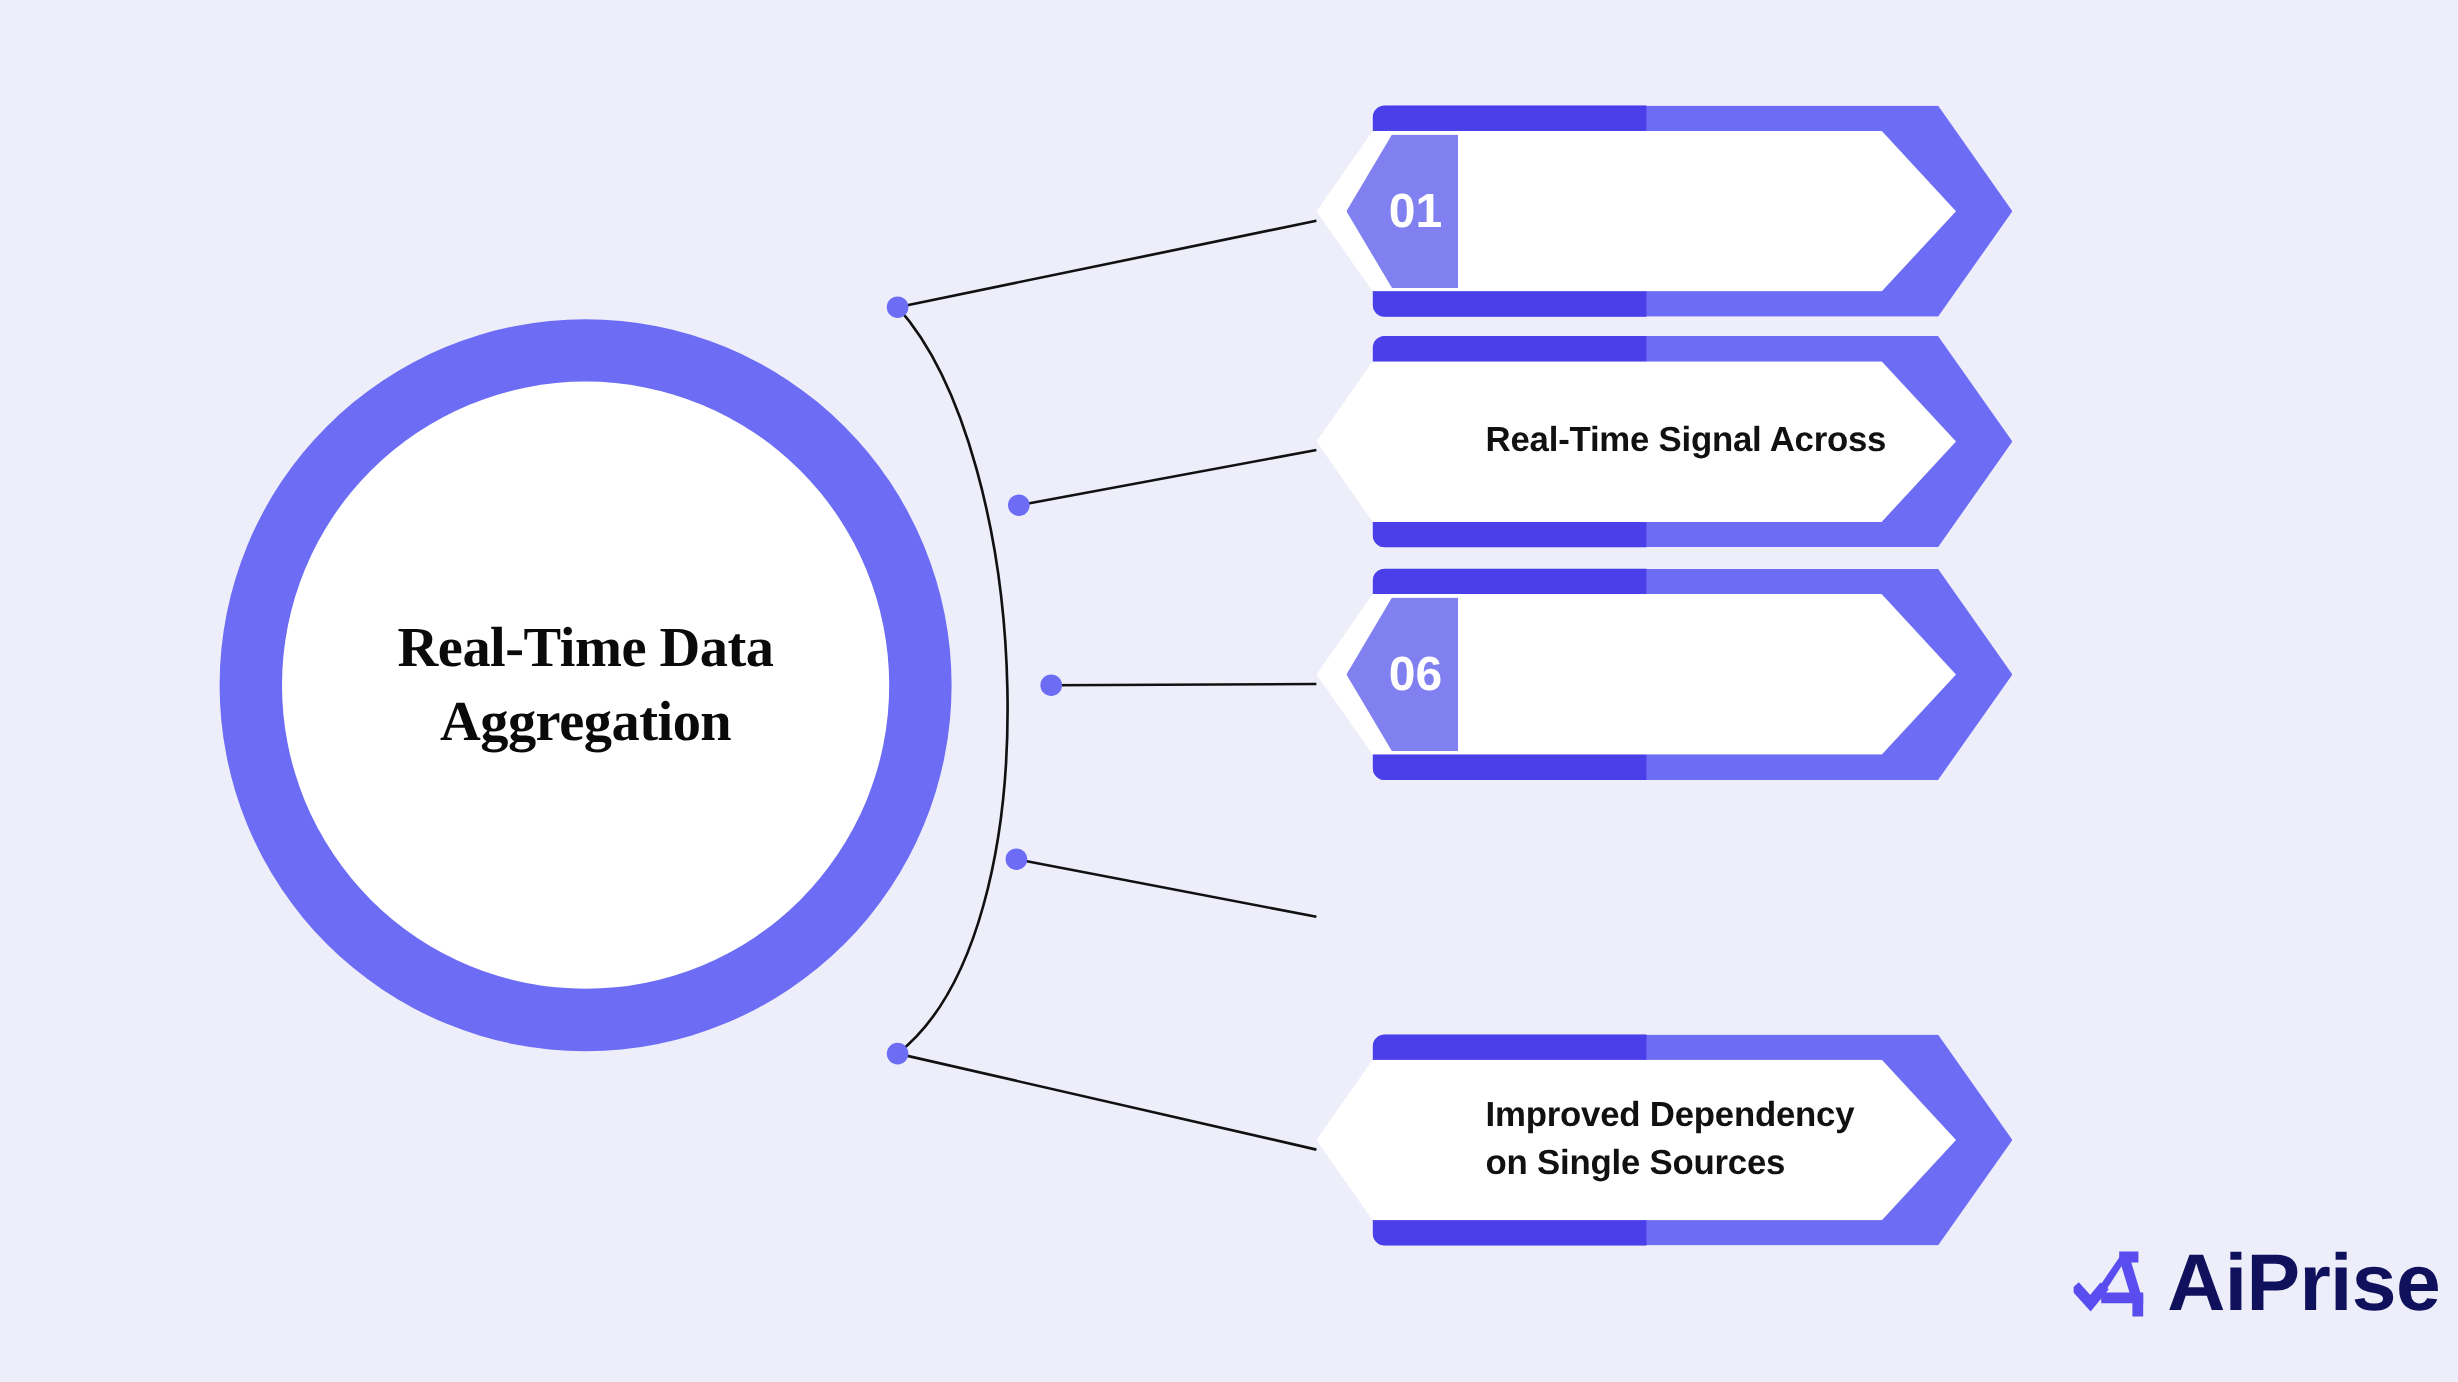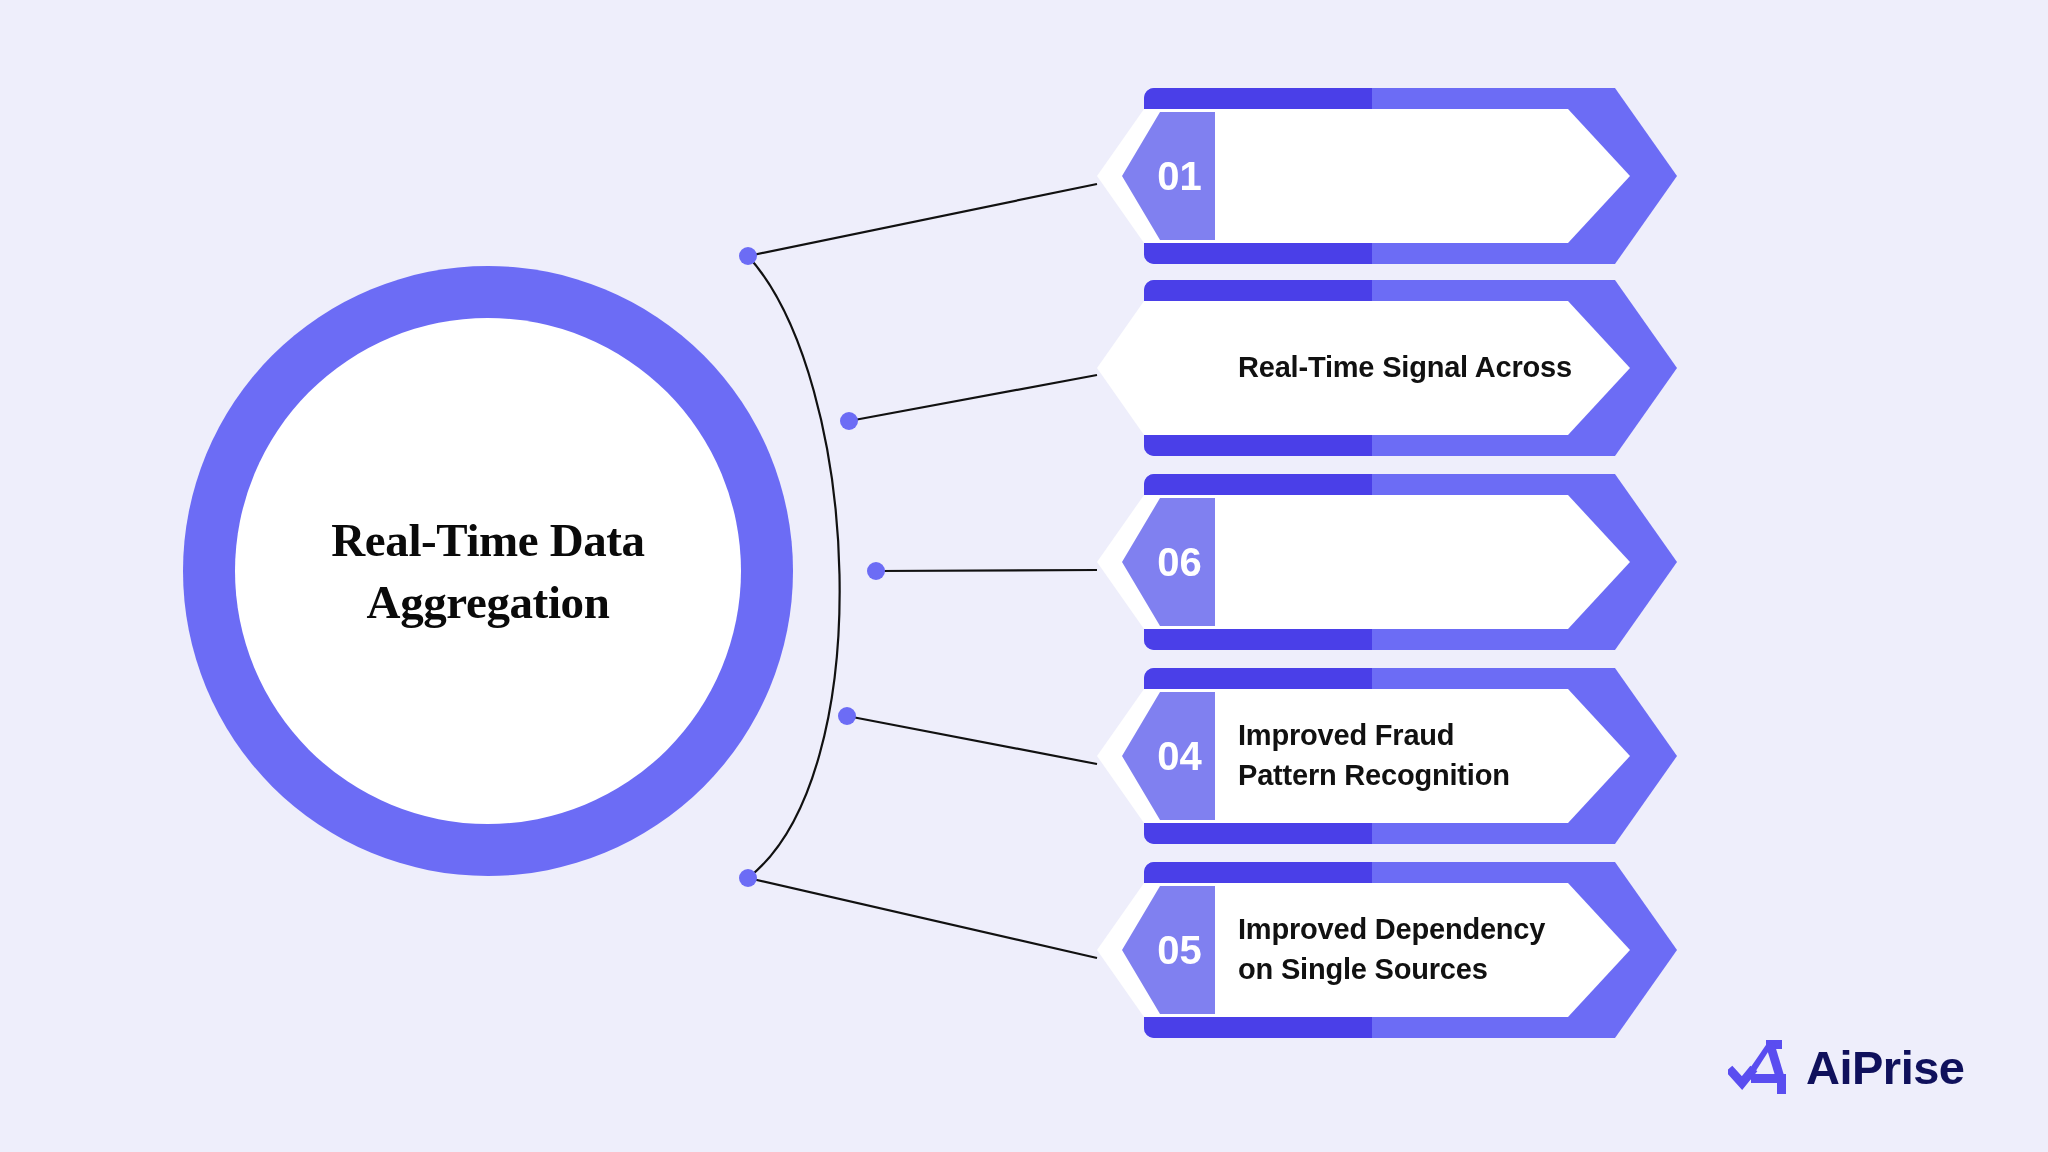--- a/index.html
+++ b/index.html
@@ -144,21 +144,21 @@
     display: flex;
     align-items: center;
     gap: 12px;
   }
   #logo-mark {
     width: 66px;
     height: 62px;
     flex: none;
   }
   #logo-text {
-    font-size: 47px;
+    font-size: 67px;
     font-weight: 700;
     color: #10115c;
     letter-spacing: -0.5px;
     line-height: 1;
   }
 </style>
 </head>
 <body>
 
 <div id="stage">
@@ -209,38 +209,25 @@
 
   <div class="card" style="left:1097px; top:474px;">
     <div class="card-back"></div>
     <div class="card-back-dark"></div>
     <div class="card-front"></div>
     <div class="card-num-hex">
       <span class="card-num">06</span>
     </div>
   </div>
 
-  <div class="card" style="left:1097px; top:668px;">
-    <div class="card-back"></div>
-    <div class="card-back-dark"></div>
-    <div class="card-front"></div>
-    <div class="card-num-hex">
-      <span class="card-num">04</span>
-    </div>
-    <div class="card-label">Improved Fraud
-Pattern Recognition</div>
-  </div>
 
   <div class="card" style="left:1097px; top:862px;">
     <div class="card-back"></div>
     <div class="card-back-dark"></div>
     <div class="card-front"></div>
-    <div class="card-num-hex">
-      <span class="card-num">05</span>
-    </div>
     <div class="card-label">Improved Dependency
 on Single Sources</div>
   </div>
 
   <div id="logo">
     <svg id="logo-mark" viewBox="0 0 66 62" xmlns="http://www.w3.org/2000/svg">
       <path d="M4 36 L14 47 L23 36" fill="none" stroke="#5a4df0" stroke-width="9" stroke-linecap="square" stroke-linejoin="miter"></path>
       <path d="M14 44 L40 6 L40 16 L22 44 Z" fill="#5a4df0"></path>
       <path d="M38 4 L54 4 L54 13 L38 13 Z" fill="#5a4df0"></path>
       <path d="M46 6 L58 46 L49 46 L38 10 Z" fill="#5a4df0"></path>

